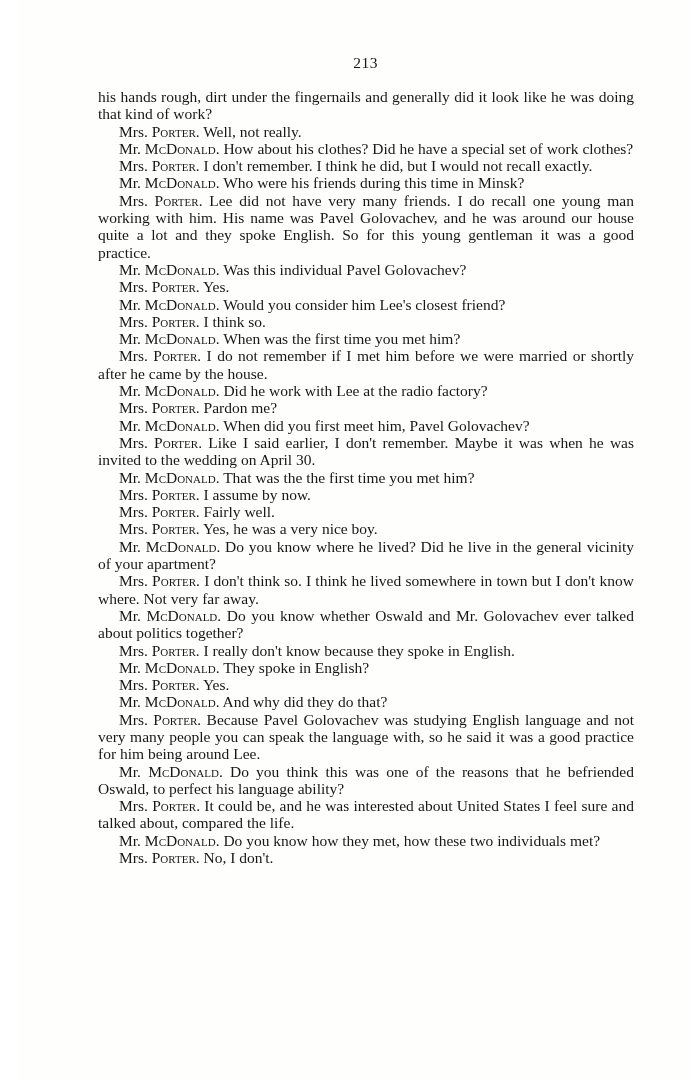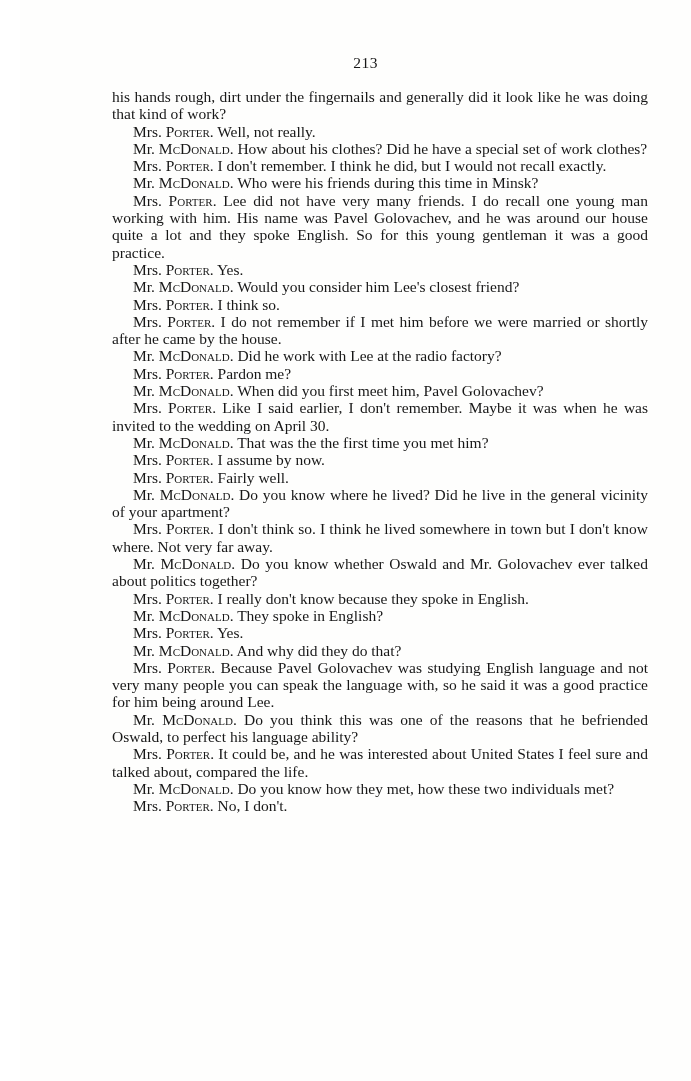--- a/index.html
+++ b/index.html
@@ -19,21 +19,21 @@
     top: 54px;
     left: 0;
     width: 100%;
     text-align: center;
     font-size: 15.5px;
     letter-spacing: 0.5px;
   }
   .transcript-body {
     position: absolute;
     top: 88px;
-    left: 92px;
+    left: 78px;
     width: 536px;
     font-size: 15.5px;
     line-height: 17.3px;
     text-align: justify;
   }
   .para {
     margin: 0;
     text-indent: 21px;
   }
   .para.no-indent { text-indent: 0; }
@@ -45,31 +45,34 @@
 <div class="page">
   <div class="page-number">213</div>
   <div class="transcript-body">
     <p class="para no-indent">his hands rough, dirt under the fingernails and generally did it look like he was doing that kind of work?</p>
     <div>
         <p class="para"><span class="speaker"><span>Mrs. </span><span class="sc">Porter</span></span>. Well, not really.</p>
         <p class="para"><span class="speaker"><span>Mr. </span><span class="sc">McDonald</span></span>. How about his clothes? Did he have a special set of work clothes?</p>
         <p class="para"><span class="speaker"><span>Mrs. </span><span class="sc">Porter</span></span>. I don't remember. I think he did, but I would not recall exactly.</p>
         <p class="para"><span class="speaker"><span>Mr. </span><span class="sc">McDonald</span></span>. Who were his friends during this time in Minsk?</p>
         <p class="para"><span class="speaker"><span>Mrs. </span><span class="sc">Porter</span></span>. Lee did not have very many friends. I do recall one young man working with him. His name was Pavel Golovachev, and he was around our house quite a lot and they spoke English. So for this young gentleman it was a good practice.</p>
+        <p class="para"><span class="speaker"><span>Mr. </span><span class="sc">McDonald</span></span>. Was this individual Pavel Golovachev?</p>
         <p class="para"><span class="speaker"><span>Mrs. </span><span class="sc">Porter</span></span>. Yes.</p>
         <p class="para"><span class="speaker"><span>Mr. </span><span class="sc">McDonald</span></span>. Would you consider him Lee's closest friend?</p>
         <p class="para"><span class="speaker"><span>Mrs. </span><span class="sc">Porter</span></span>. I think so.</p>
+        <p class="para"><span class="speaker"><span>Mr. </span><span class="sc">McDonald</span></span>. When was the first time you met him?</p>
         <p class="para"><span class="speaker"><span>Mrs. </span><span class="sc">Porter</span></span>. I do not remember if I met him before we were married or shortly after he came by the house.</p>
         <p class="para"><span class="speaker"><span>Mr. </span><span class="sc">McDonald</span></span>. Did he work with Lee at the radio factory?</p>
         <p class="para"><span class="speaker"><span>Mrs. </span><span class="sc">Porter</span></span>. Pardon me?</p>
         <p class="para"><span class="speaker"><span>Mr. </span><span class="sc">McDonald</span></span>. When did you first meet him, Pavel Golovachev?</p>
         <p class="para"><span class="speaker"><span>Mrs. </span><span class="sc">Porter</span></span>. Like I said earlier, I don't remember. Maybe it was when he was invited to the wedding on April 30.</p>
         <p class="para"><span class="speaker"><span>Mr. </span><span class="sc">McDonald</span></span>. That was the the first time you met him?</p>
         <p class="para"><span class="speaker"><span>Mrs. </span><span class="sc">Porter</span></span>. I assume by now.</p>
         <p class="para"><span class="speaker"><span>Mrs. </span><span class="sc">Porter</span></span>. Fairly well.</p>
+        <p class="para"><span class="speaker"><span>Mrs. </span><span class="sc">Porter</span></span>. Yes, he was a very nice boy.</p>
         <p class="para"><span class="speaker"><span>Mr. </span><span class="sc">McDonald</span></span>. Do you know where he lived? Did he live in the general vicinity of your apartment?</p>
         <p class="para"><span class="speaker"><span>Mrs. </span><span class="sc">Porter</span></span>. I don't think so. I think he lived somewhere in town but I don't know where. Not very far away.</p>
         <p class="para"><span class="speaker"><span>Mr. </span><span class="sc">McDonald</span></span>. Do you know whether Oswald and Mr. Golovachev ever talked about politics together?</p>
         <p class="para"><span class="speaker"><span>Mrs. </span><span class="sc">Porter</span></span>. I really don't know because they spoke in English.</p>
         <p class="para"><span class="speaker"><span>Mr. </span><span class="sc">McDonald</span></span>. They spoke in English?</p>
         <p class="para"><span class="speaker"><span>Mrs. </span><span class="sc">Porter</span></span>. Yes.</p>
         <p class="para"><span class="speaker"><span>Mr. </span><span class="sc">McDonald</span></span>. And why did they do that?</p>
         <p class="para"><span class="speaker"><span>Mrs. </span><span class="sc">Porter</span></span>. Because Pavel Golovachev was studying English language and not very many people you can speak the language with, so he said it was a good practice for him being around Lee.</p>
         <p class="para"><span class="speaker"><span>Mr. </span><span class="sc">McDonald</span></span>. Do you think this was one of the reasons that he befriended Oswald, to perfect his language ability?</p>
         <p class="para"><span class="speaker"><span>Mrs. </span><span class="sc">Porter</span></span>. It could be, and he was interested about United States I feel sure and talked about, compared the life.</p>

